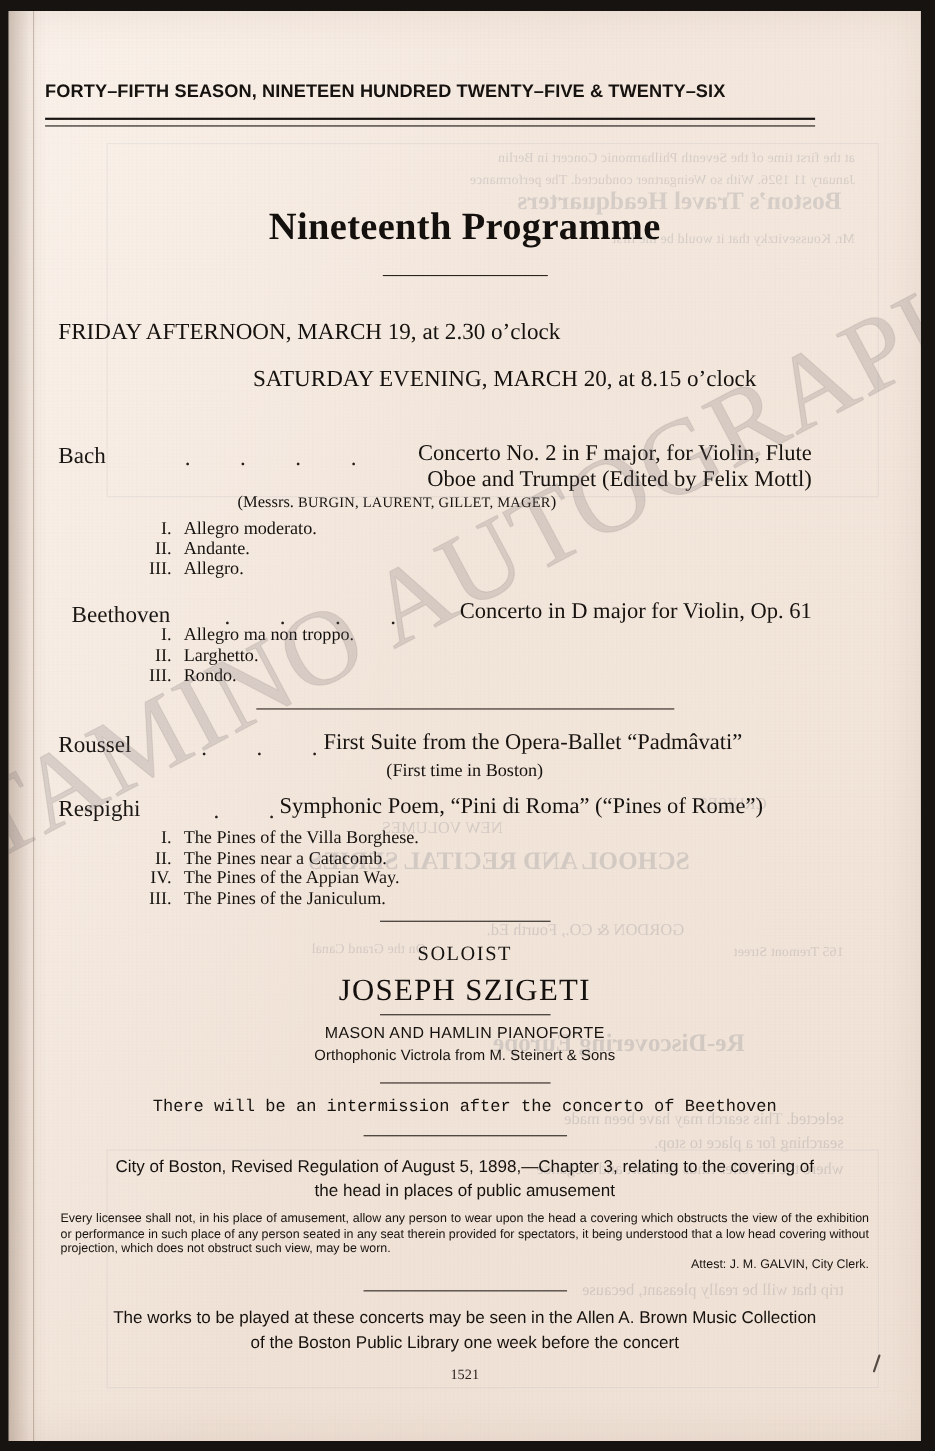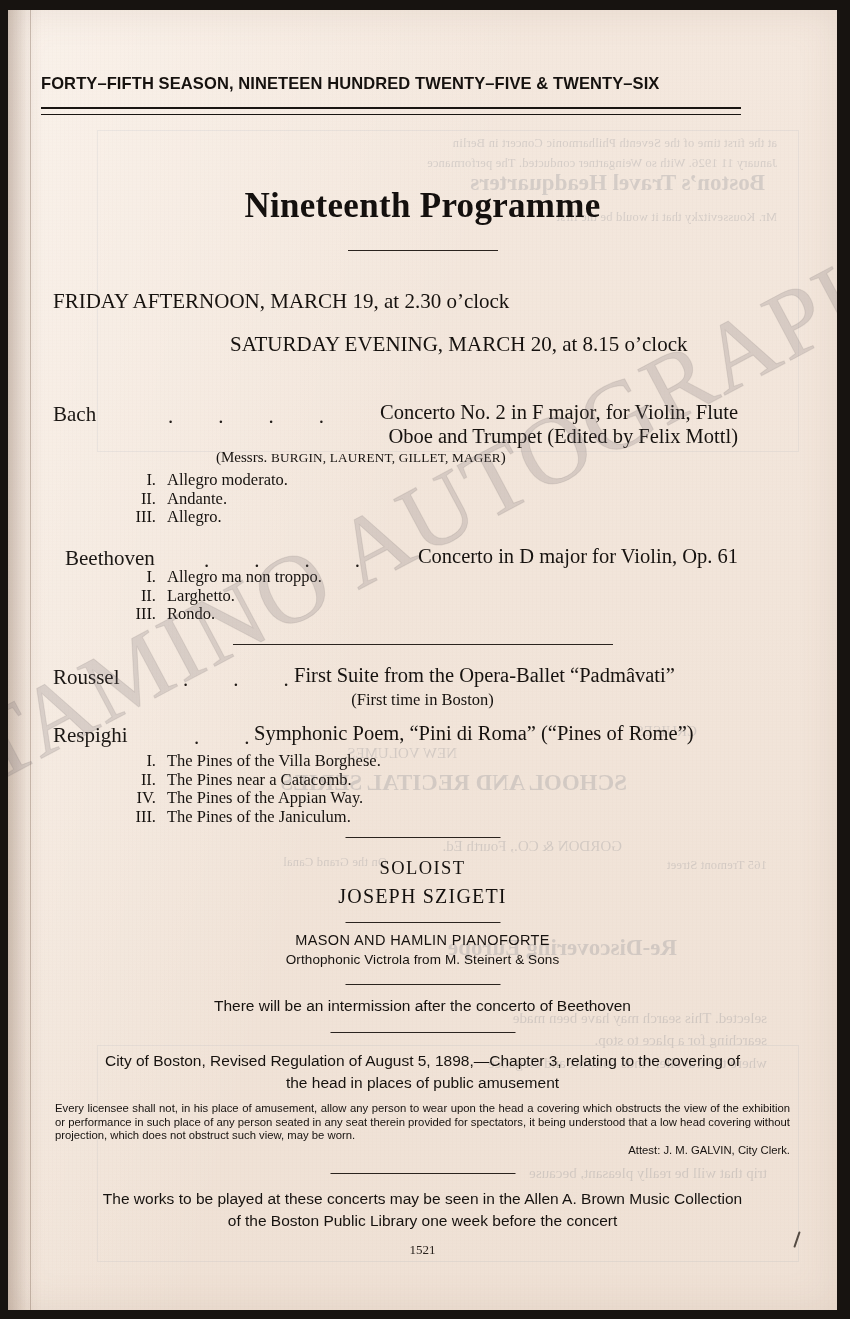--- a/index.html
+++ b/index.html
@@ -210,21 +210,21 @@
     text-align: center;
     font-size: 18.5px;
     letter-spacing: 1.4px;
     color: #16120f;
   }
   .soloist-name {
     position: absolute;
     left: 0; right: 0;
     top: 875px;
     text-align: center;
-    font-size: 20px;
+    font-size: 28px;
     letter-spacing: 1.2px;
     color: #14100e;
   }
   .credit1 {
     position: absolute;
     left: 0; right: 0;
     top: 922px;
     text-align: center;
     font-family: "Liberation Sans", sans-serif;
     font-size: 14.5px;
@@ -239,21 +239,21 @@
     font-family: "Liberation Sans", sans-serif;
     font-size: 13.5px;
     letter-spacing: .1px;
     color: #16120f;
   }
   .intermission {
     position: absolute;
     left: 0; right: 0;
     top: 987px;
     text-align: center;
-    font-family: Liberation Sans, sans-serif;
+    font-family: Liberation Mono, monospace;
     font-size: 15.5px;
     color: #16120f;
   }
 
   .reg {
     position: absolute;
     left: 50px;
     right: 50px;
     top: 1040px;
     text-align: center;

